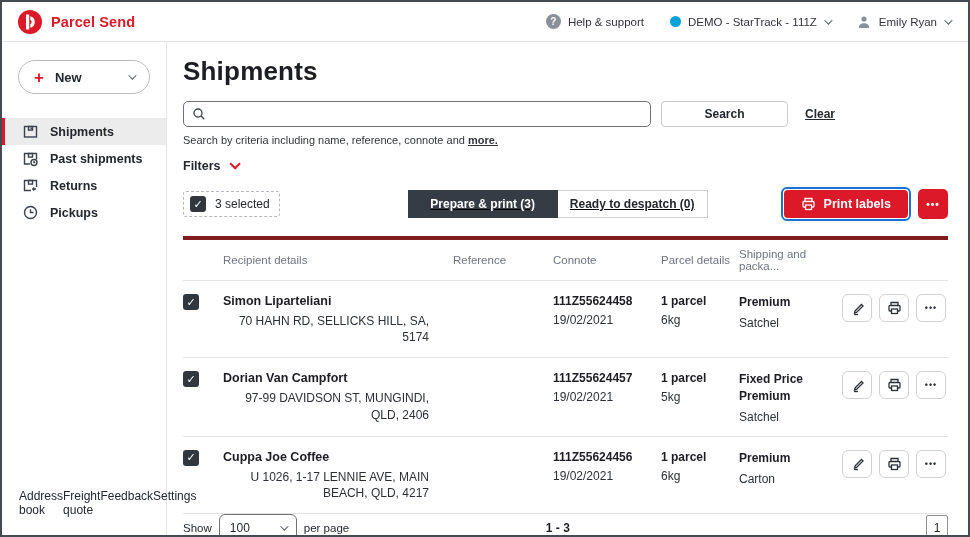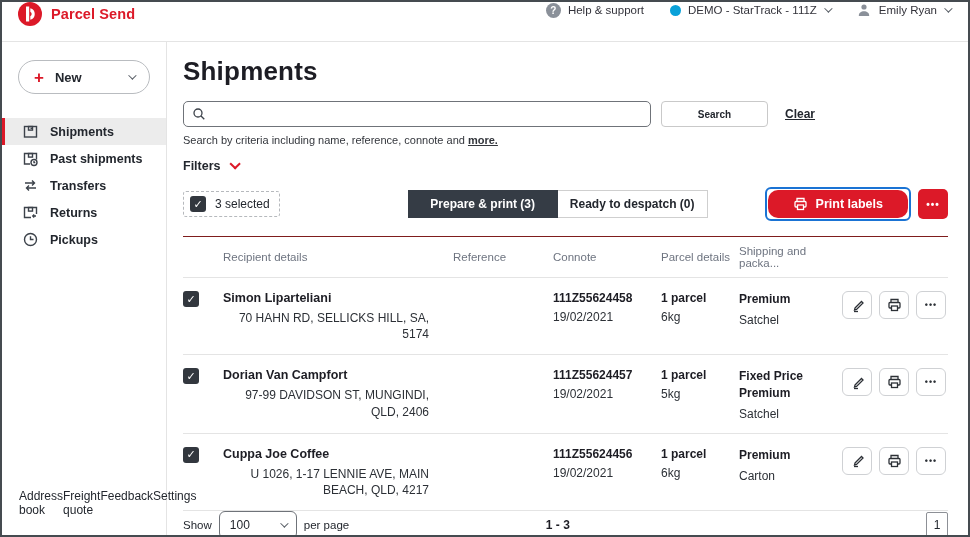--- a/index.html
+++ b/index.html
@@ -1,21 +1,21 @@
 <!DOCTYPE html>
 <html><head>
 <meta charset="utf-8">
 <style>
   * { box-sizing: border-box; margin: 0; padding: 0; }
   body { font-family: "Liberation Sans", sans-serif; background: #fff; }
   .screen { width: 970px; height: 537px; border: 2px solid #454b50; background: #fff;
             display: flex; flex-direction: column; overflow: hidden; position: relative; }
 
   
-  .topbar { height: 40px; flex: 0 0 40px; display: flex; align-items: flex-start;
+  .topbar { height: 40px; flex: 0 0 40px; display: flex; align-items: center;
             padding: 0 18px 0 16px; border-bottom: 1px solid #e4e4e4; background: #fff; }
   .logo { display: flex; align-items: center; gap: 9px; cursor: pointer; }
   .logo-mark { width: 24px; height: 24px; }
   .logo-text { color: #dc1928; font-weight: bold; font-size: 14.5px; letter-spacing: .1px; }
   .topbar-right { margin-left: auto; display: flex; align-items: center; gap: 26px; }
   .topbar-item { display: flex; align-items: center; gap: 7px; font-size: 11.5px; color: #32323a; cursor: pointer; }
   .help-badge { width: 15px; height: 15px; border-radius: 50%; background: #8a9099; color: #fff;
                 font-size: 10px; font-weight: bold; display: flex; align-items: center; justify-content: center; }
   .acct-dot { width: 11px; height: 11px; border-radius: 50%; background: #09a1d9; }
   .chev { width: 6px; height: 6px; border-right: 1.6px solid #555b63; border-bottom: 1.6px solid #555b63;
@@ -42,56 +42,56 @@
   .side-link { font-size: 12px; color: #23272e; padding: 6.5px 0; cursor: pointer; }
 
   
   .main { flex: 1; padding: 12px 20px 0 16px; display: flex; flex-direction: column; min-width: 0; }
   .page-title { font-size: 26px; font-weight: bold; color: #1d1d24; letter-spacing: .2px; margin: 2px 0 14px; }
 
   .search-row { display: flex; align-items: center; }
   .search-box { width: 468px; height: 26px; border: 1px solid #6f7379; border-radius: 5px;
                 display: flex; align-items: center; padding: 0 8px; gap: 6px; background: #fff; }
   .search-box input { border: none; outline: none; flex: 1; font-size: 12px; font-family: "Liberation Sans", sans-serif; }
-  .search-btn { width: 107px; height: 26px; margin-left: 10px; border: 1px solid #c9c9c9; border-radius: 4px;
-                background: #fff; font-size: 10px; font-weight: bold; color: #23272e; cursor: pointer;
+  .search-btn { width: 127px; height: 26px; margin-left: 10px; border: 1px solid #c9c9c9; border-radius: 4px;
+                background: #fff; font-size: 12px; font-weight: bold; color: #23272e; cursor: pointer;
                 font-family: "Liberation Sans", sans-serif; }
   .clear-link { margin-left: 17px; font-size: 12px; font-weight: bold; color: #23272e;
                 text-decoration: underline; cursor: pointer; }
   .search-hint { font-size: 11px; color: #33363c; margin-top: 7px; }
   .search-hint .more { font-weight: bold; text-decoration: underline; cursor: pointer; }
   .filters-row { margin-top: 13px; display: flex; align-items: center; gap: 8px; cursor: pointer; }
   .filters-label { font-size: 12.5px; font-weight: bold; color: #23272e; }
   .chev-red { width: 8px; height: 8px; border-right: 2.6px solid #dc1928; border-bottom: 2.6px solid #dc1928;
               transform: rotate(45deg) translateY(-3px); display: inline-block; }
 
   
   .controls-row { margin-top: 14px; display: flex; align-items: center; }
   .selected-chip { border: 1px dashed #b6b9bd; border-radius: 3px; padding: 4px 9px 4px 6px;
                    display: flex; align-items: center; gap: 9px; }
   .checkbox { width: 16px; height: 16px; border-radius: 3px; background: #32373e; color: #fff;
               font-size: 11px; display: flex; align-items: center; justify-content: center; cursor: pointer; flex: 0 0 16px; }
   .selected-label { font-size: 12px; color: #23272e; }
-  .tabs { display: flex; margin-left: 128px; }
+  .tabs { display: flex; margin-left: 128px; text-decoration: underline; }
   .tab { width: 150px; height: 28px; display: flex; align-items: center; justify-content: center;
          font-size: 12px; font-weight: bold; cursor: pointer; }
   .tab.active { background: #353c45; color: #fff; border: 1px solid #353c45; }
   .tab.inactive { background: #fff; color: #23272e; border: 1px solid #cfcfcf; border-left: none; }
   .controls-right { margin-left: auto; display: flex; align-items: center; gap: 7px; }
   .print-wrap { border: 2px solid #1a73d4; border-radius: 6px; padding: 1px; }
-  .print-btn { background: #dc1928; color: #fff; border: none; border-radius: 10px; height: 28px;
-               padding: 0 25px; font-size: 12.5px; font-weight: bold; display: flex; align-items: center; gap: 8px;
+  .print-btn { background: #dc1928; color: #fff; border: none; border-radius: 4px; height: 28px;
+               padding: 0 17px; font-size: 12.5px; font-weight: bold; display: flex; align-items: center; gap: 8px;
                cursor: pointer; font-family: "Liberation Sans", sans-serif; }
   .more-red-btn { background: #dc1928; color: #fff; border: none; border-radius: 5px; width: 30px; height: 30px;
                   font-size: 10px; font-weight: bold; letter-spacing: 1px; cursor: pointer; }
 
   
   .table { margin-top: 15px; display: flex; flex-direction: column; flex: 1; min-height: 0; }
   .tgrid { display: grid; grid-template-columns: 40px 230px 100px 108px 78px 1fr 116px; align-items: start; }
-  .thead { border-top: 1px solid #7f1d1d; border-bottom: 1px solid #e4e4e4; padding: 8px 0;
+  .thead { border-top: 4px solid #7f1d1d; border-bottom: 1px solid #e4e4e4; padding: 8px 0;
            color: #6e7480; font-size: 11.5px; align-items: center; }
   .trow { border-bottom: 1px solid #e4e4e4; padding: 13px 0 12px; font-size: 12px; color: #23272e; }
   .cell-name { font-weight: bold; font-size: 12.5px; color: #1d1d24; }
   .cell-sub { margin-top: 5px; line-height: 1.35; color: #2c3036; padding-right: 24px; text-align: right; }
   .cell-strong { font-weight: bold; color: #1d1d24; }
   .cell-sub2 { margin-top: 5px; color: #2c3036; }
   .svc { font-weight: bold; color: #1d1d24; line-height: 1.4; padding-right: 14px; }
   .actions { display: flex; gap: 7px; justify-content: flex-end; padding-right: 2px; }
   .action-btn { width: 30px; height: 28px; border: 1px solid #cfd1d4; border-radius: 6px; background: #fff;
                 display: flex; align-items: center; justify-content: center; color: #2c3036; cursor: pointer; }
@@ -172,29 +172,20 @@
                 <rect x="6.5" y="3.5" width="4" height="3.6"></rect>
               <circle cx="12" cy="12.5" r="3"></circle>
                 <path d="M12 11 v1.6 h1.3"></path>
             </svg>
           </span>
           <span>Past shipments</span>
         </div>
         <div class="nav-item">
           <span class="nav-icon">
             <svg width="17" height="17" viewBox="0 0 17 17" fill="none" stroke="currentColor" stroke-width="1.4">
-              <path d="M3 6 h9 M10 3.5 L12.5 6 L10 8.5"></path>
-                <path d="M14 11 h-9 M7 8.5 L4.5 11 L7 13.5"></path>
-            </svg>
-          </span>
-          <span>Transfers</span>
-        </div>
-        <div class="nav-item">
-          <span class="nav-icon">
-            <svg width="17" height="17" viewBox="0 0 17 17" fill="none" stroke="currentColor" stroke-width="1.4">
               <path d="M14.5 10 V3.5 H2.5 V13.5 H9"></path>
                 <rect x="6.5" y="3.5" width="4" height="3.6"></rect>
               <path d="M14 12 h-3 M12.2 10.6 L10.8 12 L12.2 13.4"></path>
             </svg>
           </span>
           <span>Returns</span>
         </div>
         <div class="nav-item">
           <span class="nav-icon">
             <svg width="17" height="17" viewBox="0 0 17 17" fill="none" stroke="currentColor" stroke-width="1.4">

